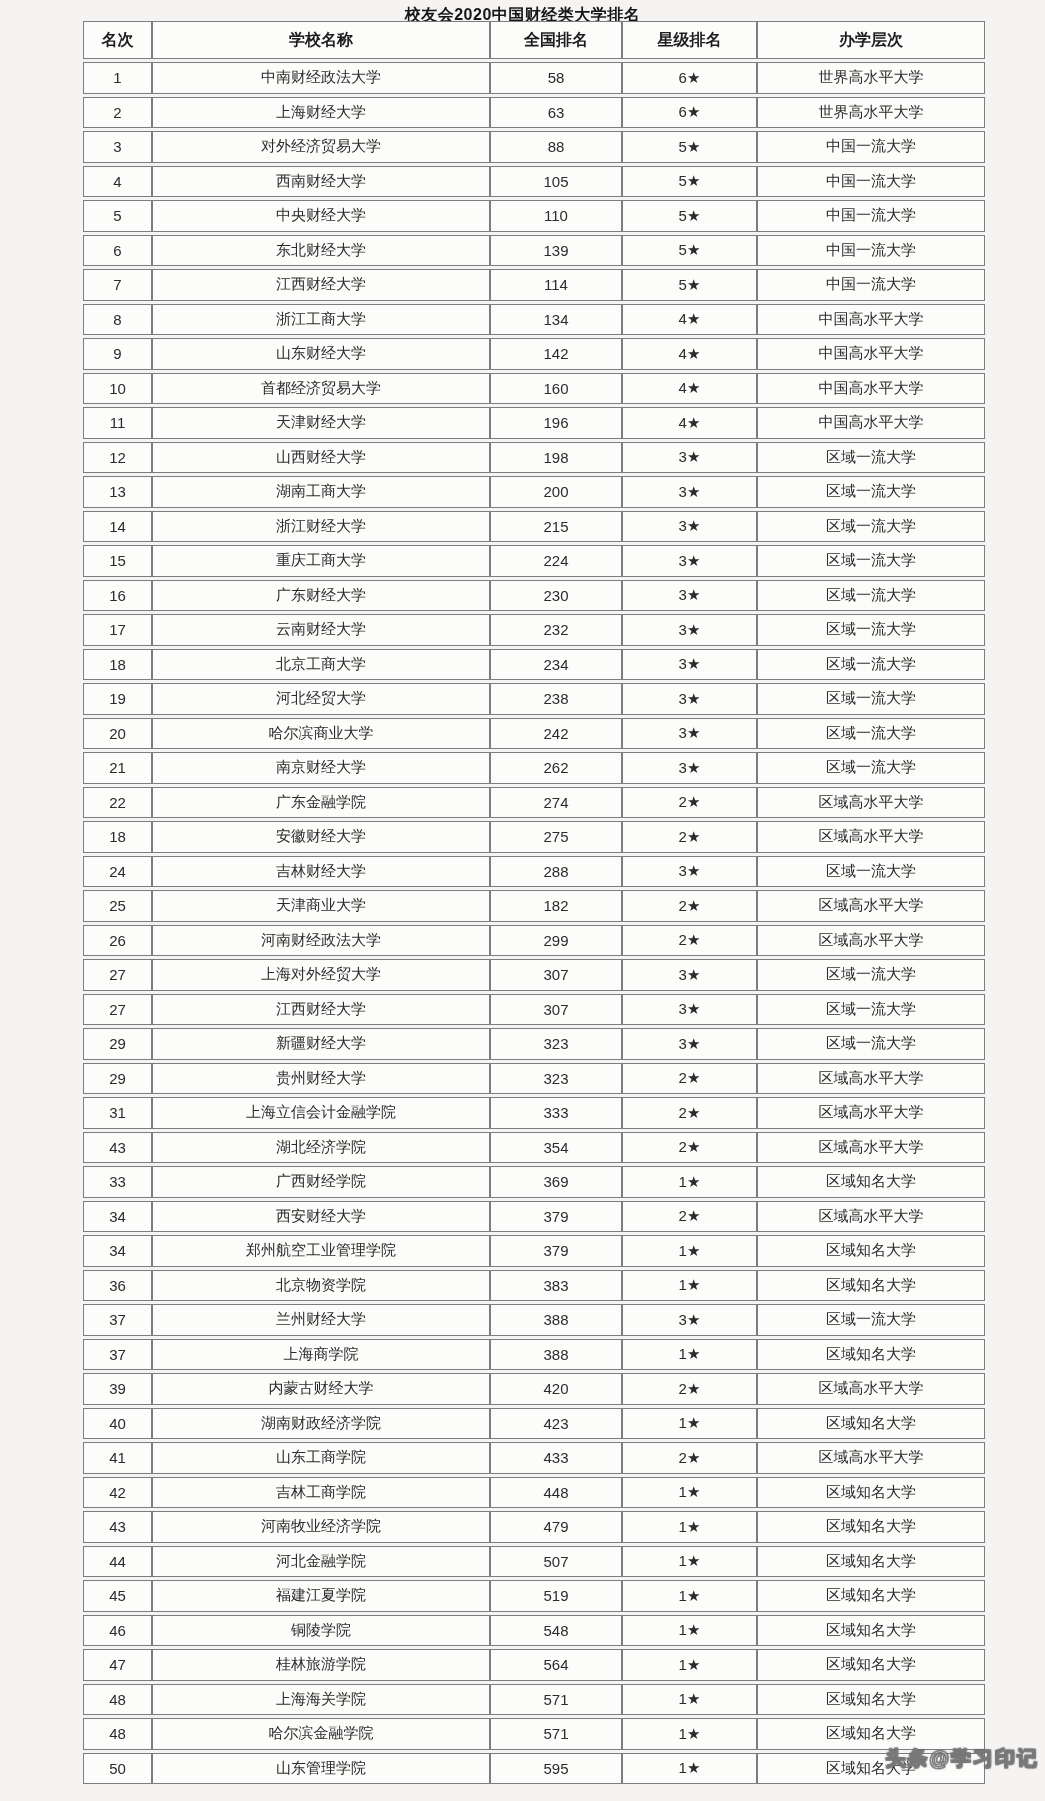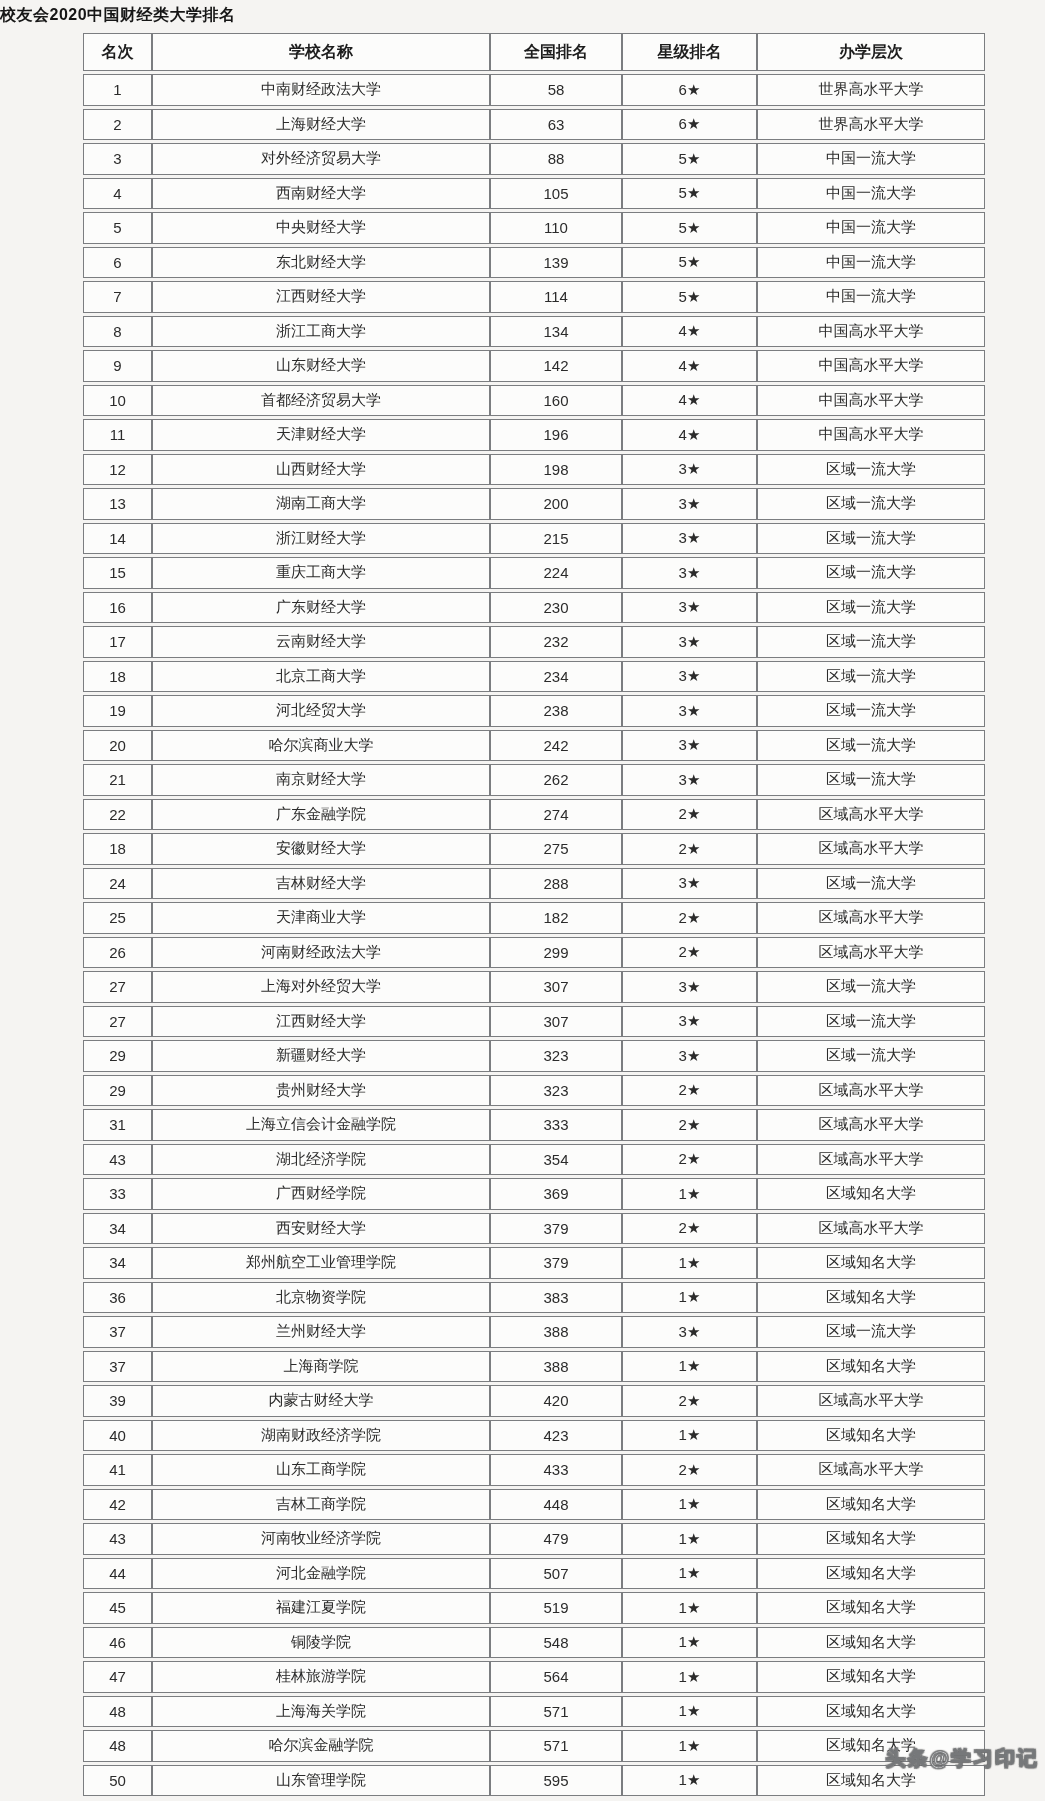--- a/index.html
+++ b/index.html
@@ -10,29 +10,30 @@
     overflow: hidden;
     background: #f5f4f2;
     font-family: "Liberation Sans", sans-serif;
     color: #2b2b2b;
   }
   .page-title {
     position: absolute;
     top: 5px;
     left: 0;
     width: 100%;
+    text-align: center;
     font-size: 16px;
     font-weight: bold;
     color: #161616;
     letter-spacing: 0.5px;
   }
   table.ranking {
     position: absolute;
     left: 83px;
-    top: 30px;
+    top: 18px;
     width: 902px;
     table-layout: fixed;
     border-collapse: separate;
     border-spacing: 0 3px;
   }
   col.w0 { width: 69px; }
   col.w1 { width: 338px; }
   col.w2 { width: 132px; }
   col.w3 { width: 135px; }
   col.w4 { width: 228px; }

